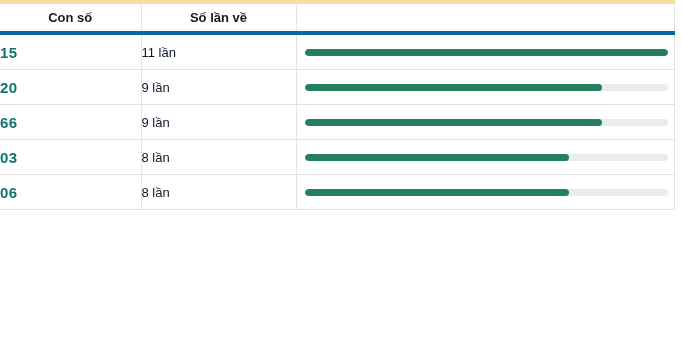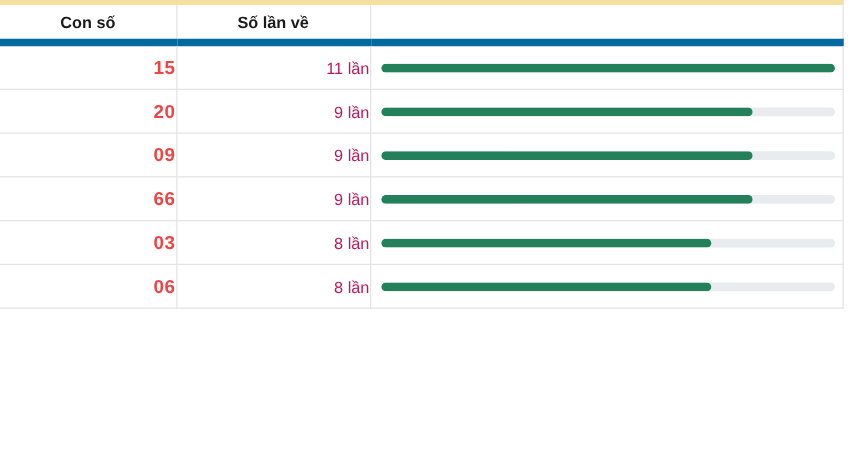--- a/index.html
+++ b/index.html
@@ -26,46 +26,46 @@
 
   .stats-table thead th {
     height: 27px;
     padding: 0;
     font-size: 13px;
     font-weight: bold;
     color: #1a1a1a;
     text-align: center;
     vertical-align: middle;
     border-right: 1px solid #e3e3e3;
-    border-bottom: 6px solid #0369a1;
+    border-bottom: 4px solid #0369a1;
     background: #ffffff;
     margin-top: 34px;
   }
   .stats-table thead th.bar-head { border-right: 1px solid #e3e3e3; }
 
   .stats-table tbody td {
     height: 34px;
     padding: 0;
     vertical-align: middle;
     border-right: 1px solid #e3e3e3;
     border-bottom: 1px solid #e3e3e3;
     background: #ffffff;
   }
 
   .cell-number {
-    text-align: right;
+    text-align: left;
     font-size: 15px;
     font-weight: bold;
-    color: #ef4444;
+    color: #0f766e;
     letter-spacing: 0.5px;
   }
   .cell-times {
-    text-align: right;
+    text-align: left;
     font-size: 13px;
-    color: #be185d;
+    color: #0f172a;
   }
   .cell-bar {
     padding: 0 6px 0 8px !important;
   }
 
   .bar-track {
     position: relative;
     width: 100%;
     height: 7px;
     background: #e9ecef;
@@ -110,29 +110,20 @@
       <tr>
         <td class="cell-number">20</td>
         <td class="cell-times">9 lần</td>
         <td class="cell-bar">
           <div class="bar-track" style="background: rgb(233, 236, 239);">
             <div class="bar-fill" style="width: 82%; background: rgb(35, 128, 91);"></div>
           </div>
         </td>
       </tr>
       <tr>
-        <td class="cell-number">09</td>
-        <td class="cell-times">9 lần</td>
-        <td class="cell-bar">
-          <div class="bar-track" style="background: rgb(233, 236, 239);">
-            <div class="bar-fill" style="width: 82%; background: rgb(35, 128, 91);"></div>
-          </div>
-        </td>
-      </tr>
-      <tr>
         <td class="cell-number">66</td>
         <td class="cell-times">9 lần</td>
         <td class="cell-bar">
           <div class="bar-track" style="background: rgb(233, 236, 239);">
             <div class="bar-fill" style="width: 82%; background: rgb(35, 128, 91);"></div>
           </div>
         </td>
       </tr>
       <tr>
         <td class="cell-number">03</td>

